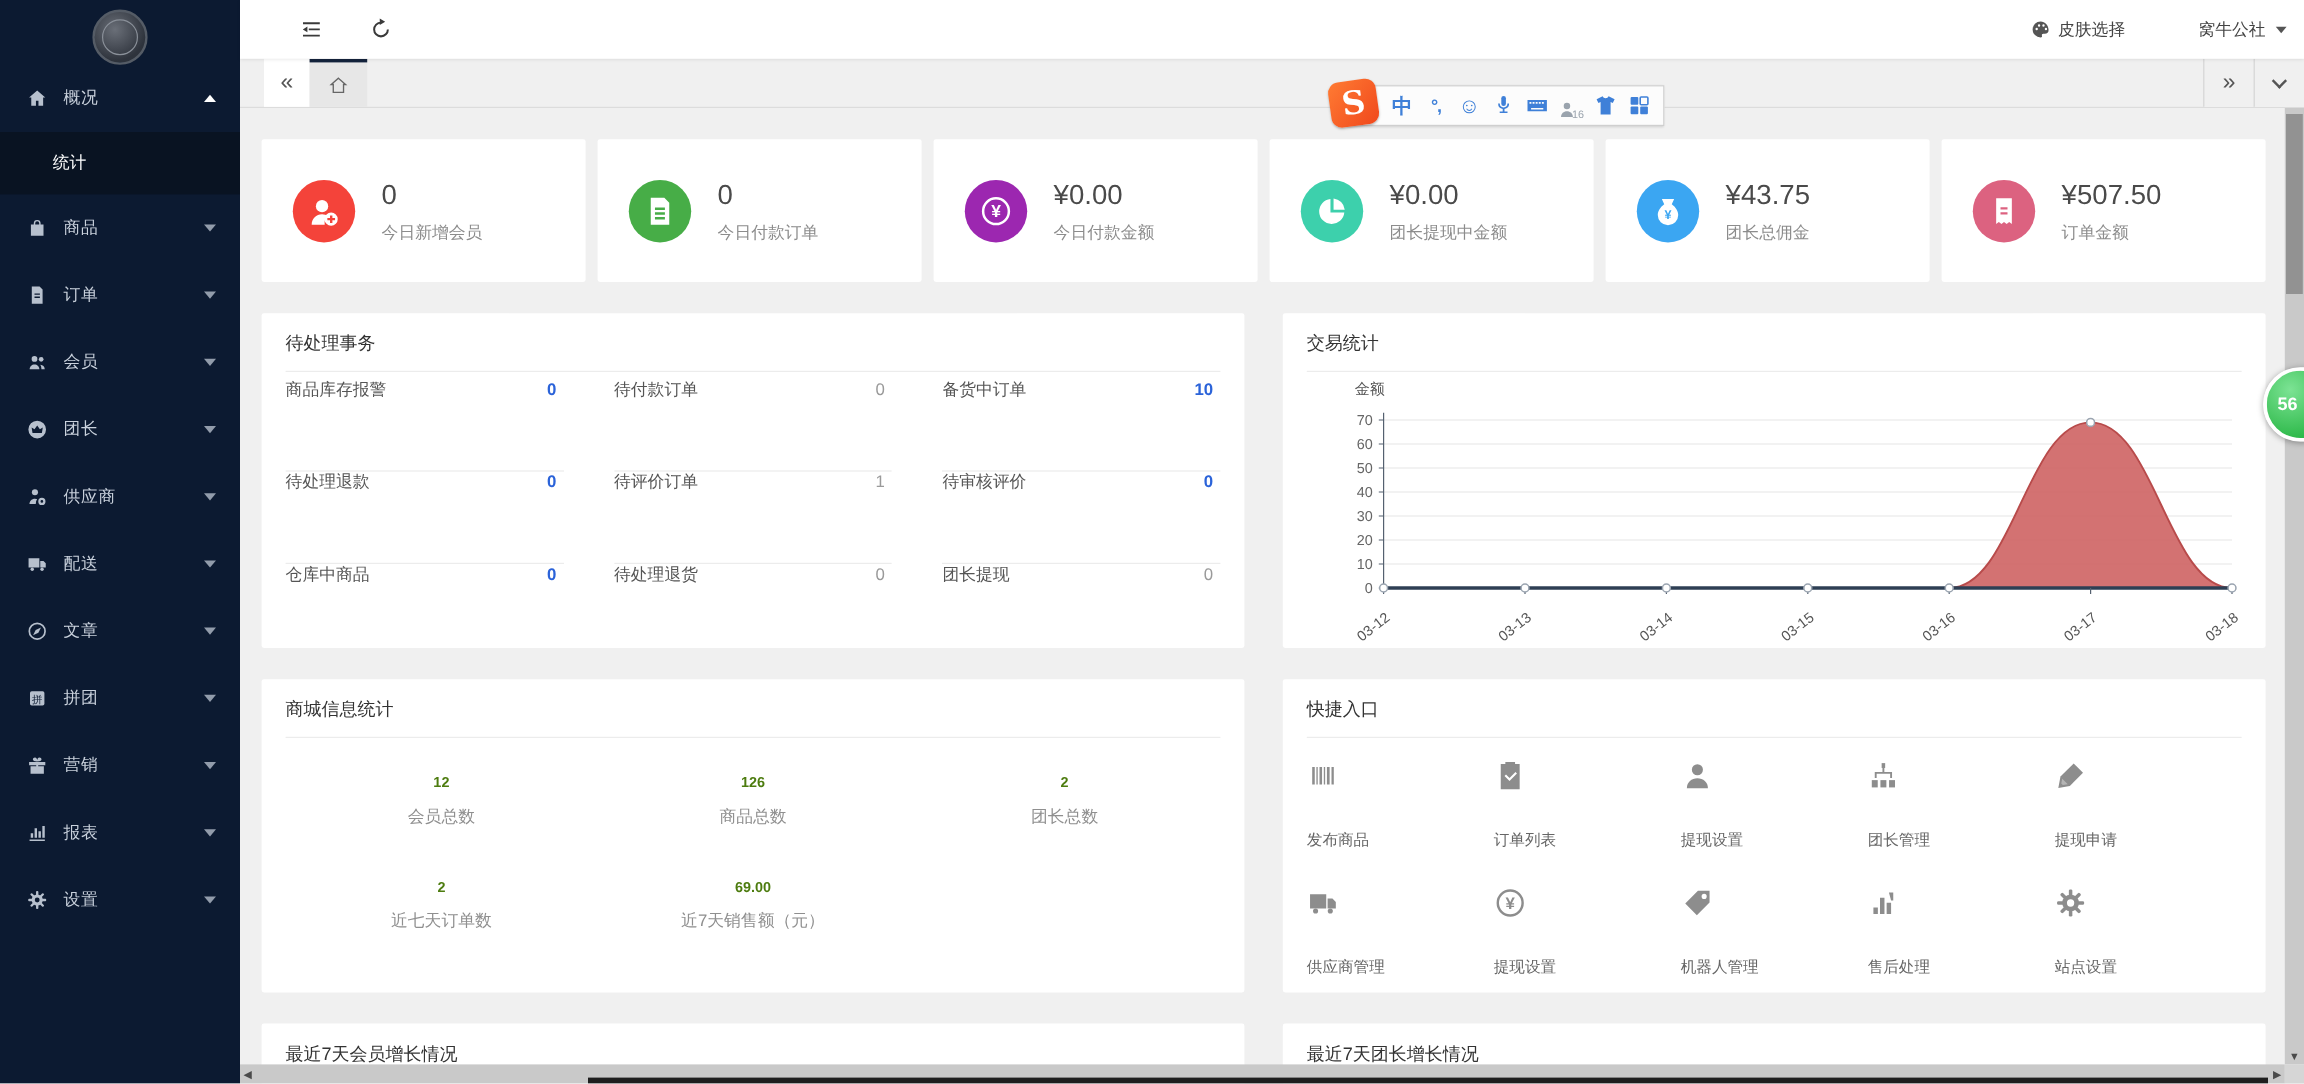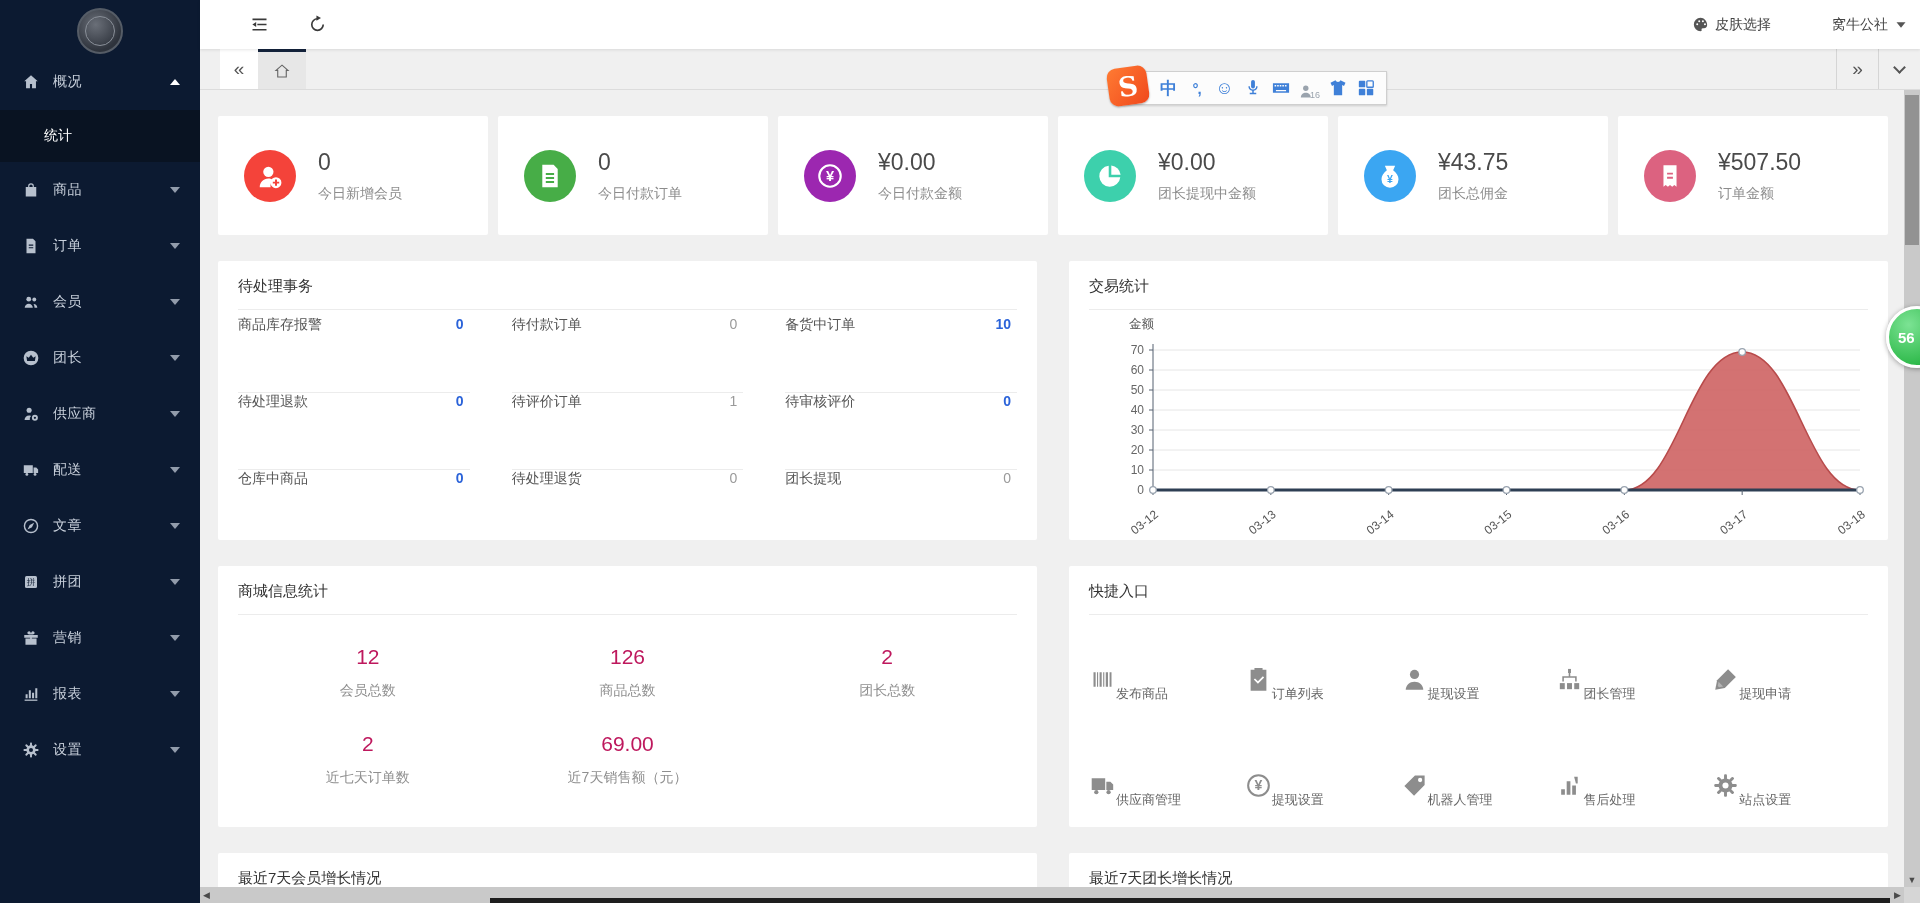--- a/index.html
+++ b/index.html
@@ -69,25 +69,25 @@
   .pcell{height:77px;display:flex;align-items:flex-start;justify-content:space-between;font-size:14px;color:#555;border-bottom:1px solid #ececec}
   .pcell:nth-child(n+7){border-bottom:none}
   .pval{padding-right:6px;font-weight:bold;font-size:14px}
   .pval.blue{color:#2b63d9}
   .pval.grey{color:#9a9a9a;font-weight:normal}
 
   #trade-chart{display:block;margin-top:2px}
 
   .mgrid{display:grid;grid-template-columns:1fr 1fr 1fr;padding-top:2px}
   .mcell{height:87px;padding-top:28px;text-align:center}
-  .mval{font-size:21px;font-weight:normal;color:#be185d;margin-bottom:13px}
+  .mval{font-size:12px;font-weight:bold;color:#4d7c0f;margin-bottom:13px}
   .mlabel{font-size:14px;color:#8f8f8f}
 
   .qgrid{display:grid;grid-template-columns:repeat(5,1fr);padding-top:8px}
-  .qcell{height:106px;display:flex;flex-direction:row;align-items:center;padding-top:10px;cursor:pointer}
+  .qcell{height:106px;display:flex;flex-direction:column;padding-top:10px;cursor:pointer}
   .qcell svg{width:27px;height:27px;color:#8d8d8d}
   .qlabel{font-size:13px;color:#666;margin-top:26px}
 
   
   .ime{position:absolute;left:1123px;top:71px;height:34px;display:flex;align-items:center;gap:7px;
        background:#fcfcfc;border:1px solid #cfcfcf;padding:0 10px 0 34px;z-index:30;box-shadow:0 1px 2px rgba(0,0,0,.15)}
   .sogou-logo{position:absolute;left:-16px;top:-5px;width:40px;height:38px;border-radius:9px;
        background:linear-gradient(135deg,#ff7b33,#f0481c);transform:rotate(-8deg);
        color:#fff;font-size:27px;font-weight:bold;display:flex;align-items:center;justify-content:center;
        font-family:"DejaVu Serif",serif;box-shadow:0 1px 2px rgba(0,0,0,.3)}

